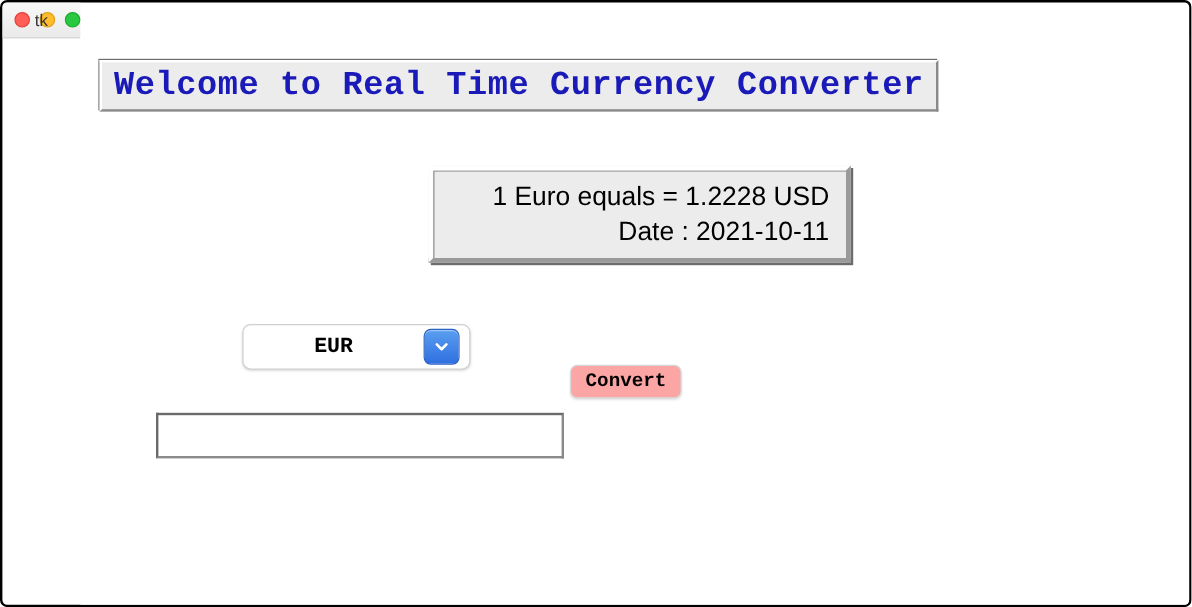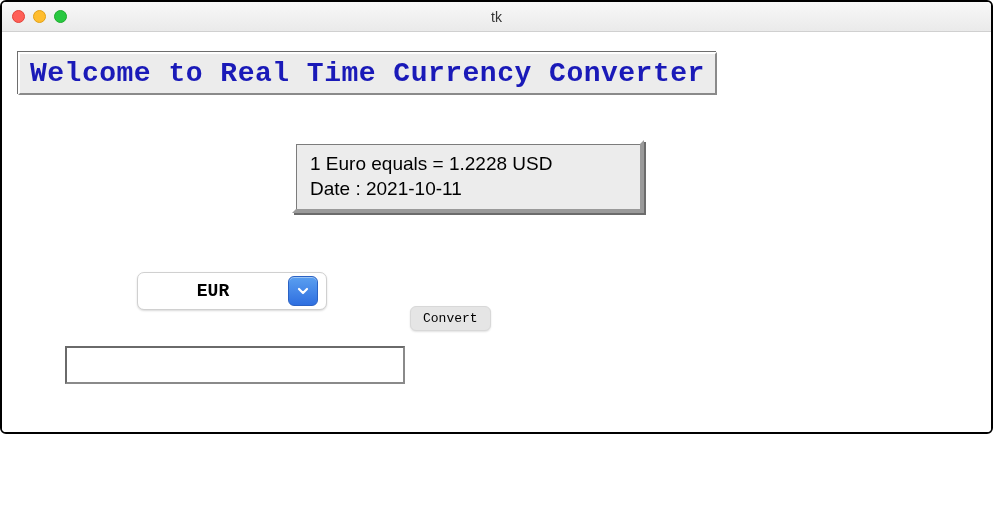--- a/index.html
+++ b/index.html
@@ -5,26 +5,26 @@
     * { box-sizing: border-box; margin: 0; padding: 0; }
     body {
       background: #fff;
       font-family: -apple-system, BlinkMacSystemFont, "Segoe UI", sans-serif;
       width: 993px;
       height: 506px;
       overflow: hidden;
     }
     .window {
       width: 993px;
-      height: 434px;
+      height: 506px;
       border: 2px solid #000;
       border-radius: 6px;
       background: #fff;
       display: flex;
-      flex-direction: column;
+      flex-direction: row;
       overflow: hidden;
     }
     .titlebar {
       height: 30px;
       background: linear-gradient(to bottom, #f8f8f8, #eaeaea);
       border-bottom: 1px solid #d0d0d0;
       display: flex;
       align-items: center;
       position: relative;
     }
@@ -49,20 +49,21 @@
       font-size: 14px;
       font-weight: 500;
       color: #333;
       pointer-events: none;
     }
     .content {
       flex: 1;
       background: #fff;
       position: relative;
       padding: 10px;
+      margin-top: 28px;
     }
     .welcome-banner {
       display: inline-block;
       margin: 10px 0 0 6px;
       padding: 4px 10px;
       border: 2px solid #8a8a8a;
       border-top-color: #fff;
       border-left-color: #fff;
       background: #ececec;
       box-shadow: -1px -1px 0 #6e6e6e, 1px 1px 0 #fff;
@@ -76,22 +77,22 @@
       position: absolute;
       left: 290px;
       top: 108px;
       width: 352px;
       padding: 8px 14px;
       border: 4px solid #9a9a9a;
       border-top-color: #ffffff;
       border-left-color: #ffffff;
       box-shadow: inset 1px 1px 0 #7c7c7c, 2px 2px 0 #6c6c6c;
       background: #ececec;
-      text-align: left;
-      font-size: 19px;
+      text-align: right;
+      font-size: 22px;
       color: #000;
       line-height: 1.3;
     }
     .row {
       position: absolute;
       top: 240px;
       left: 0;
       right: 0;
       height: 160px;
     }
@@ -147,27 +148,27 @@
       font-size: 16px;
       outline: none;
     }
     .col.left .entry { margin-left: 8px; }
     .col.right .entry { margin-left: 0px; }
     .convert-btn {
       position: absolute;
       left: 408px;
       top: 274px;
       padding: 4px 12px;
-      background: #e5e5e5;
+      background: #fca5a5;
       border: 1px solid #d8d8d8;
       border-radius: 6px;
       box-shadow: 0 1px 2px rgba(0,0,0,0.12);
       font-family: "Courier New", Courier, monospace;
-      font-weight: normal;
-      font-size: 13px;
+      font-weight: bold;
+      font-size: 16px;
       color: #000;
       cursor: pointer;
     }
   </style>
 </head>
 <body>
 
 <div class="window">
   <div class="titlebar">
     <div class="traffic-lights">

